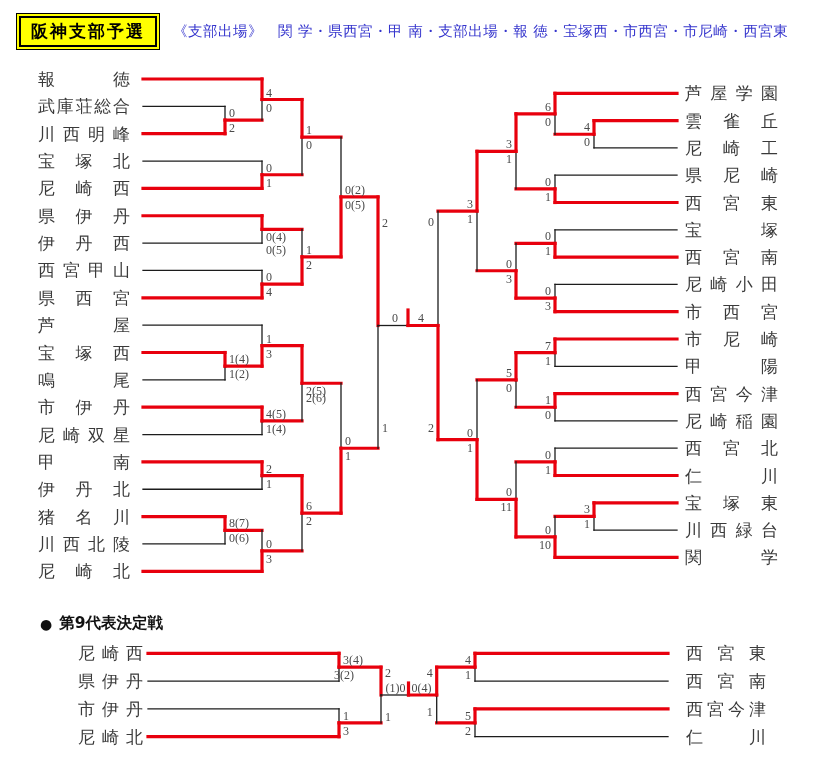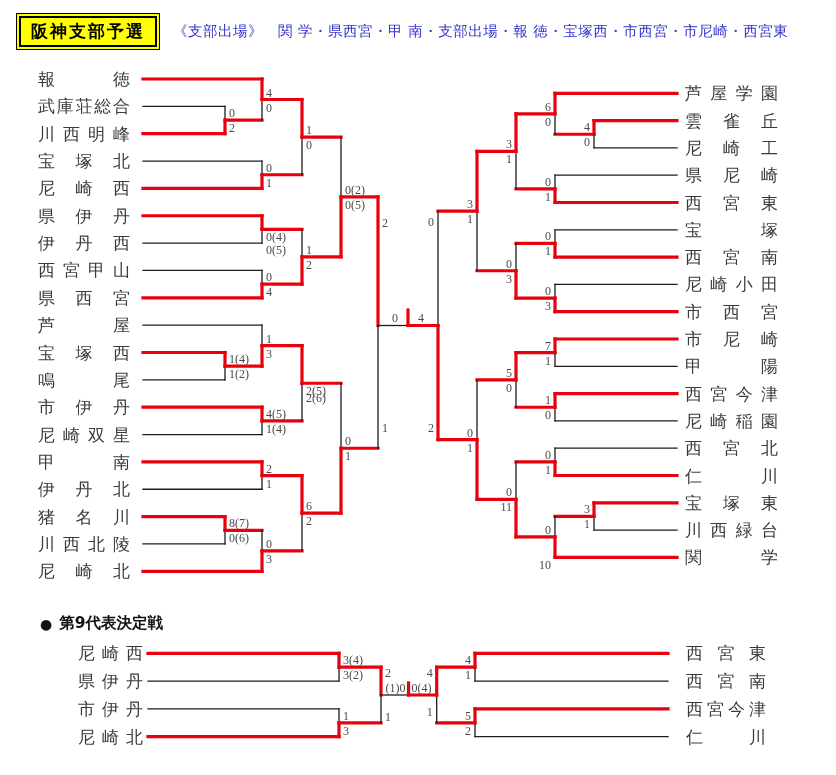--- a/index.html
+++ b/index.html
@@ -448,21 +448,21 @@
     <div class="score r" style="left: 481px; width: 70px; top: 354.65px;">1</div>
     <div class="score r" style="left: 481px; width: 70px; top: 394.25px;">1</div>
     <div class="score r" style="left: 481px; width: 70px; top: 409.25px;">0</div>
     <div class="score r" style="left: 442px; width: 70px; top: 366.95px;">5</div>
     <div class="score r" style="left: 442px; width: 70px; top: 381.95px;">0</div>
     <div class="score r" style="left: 481px; width: 70px; top: 448.85px;">0</div>
     <div class="score r" style="left: 481px; width: 70px; top: 463.85px;">1</div>
     <div class="score r" style="left: 520px; width: 70px; top: 503.45px;">3</div>
     <div class="score r" style="left: 520px; width: 70px; top: 518.45px;">1</div>
     <div class="score r" style="left: 481px; width: 70px; top: 523.925px;">0</div>
-    <div class="score r" style="left: 481px; width: 70px; top: 538.925px; margin-top: 20px;">10</div>
+    <div class="score r" style="left: 481px; width: 70px; top: 538.925px;">10</div>
     <div class="score r" style="left: 442px; width: 70px; top: 486.387px;">0</div>
     <div class="score r" style="left: 442px; width: 70px; top: 501.387px;">11</div>
     <div class="score r" style="left: 403px; width: 70px; top: 426.669px;">0</div>
     <div class="score r" style="left: 403px; width: 70px; top: 441.669px;">1</div>
     <div class="score r" style="left: 364px; width: 70px; top: 216px;">0</div>
     <div class="score r" style="left: 364px; width: 70px; top: 422px;">2</div>
     <div class="score r" style="left: 328px; width: 70px; top: 312px;">0</div>
     <div class="score" style="left: 418px; top: 312px;">4</div>
     <div class="team" style="left: 78px; width: 65px; top: 642.3px;">
       <span>尼</span>
@@ -478,21 +478,21 @@
       <span>市</span>
       <span>伊</span>
       <span>丹</span>
     </div>
     <div class="team" style="left: 78px; width: 65px; top: 725.7px;">
       <span>尼</span>
       <span>崎</span>
       <span>北</span>
     </div>
     <div class="score" style="left: 343px; top: 654.2px;">3(4)</div>
-    <div class="score" style="left: 343px; top: 669.2px;">3(2)</div>
+    <div class="score" style="left: 334px; top: 669.2px;">3(2)</div>
     <div class="score" style="left: 343px; top: 709.8px;">1</div>
     <div class="score" style="left: 343px; top: 724.8px;">3</div>
     <div class="score" style="left: 385px; top: 667px;">2</div>
     <div class="score" style="left: 385px; top: 711px;">1</div>
     <div class="team" style="left: 686px; width: 80px; top: 642.3px;">
       <span>西</span>
       <span>宮</span>
       <span>東</span>
     </div>
     <div class="team" style="left: 686px; width: 80px; top: 670.1px;">

